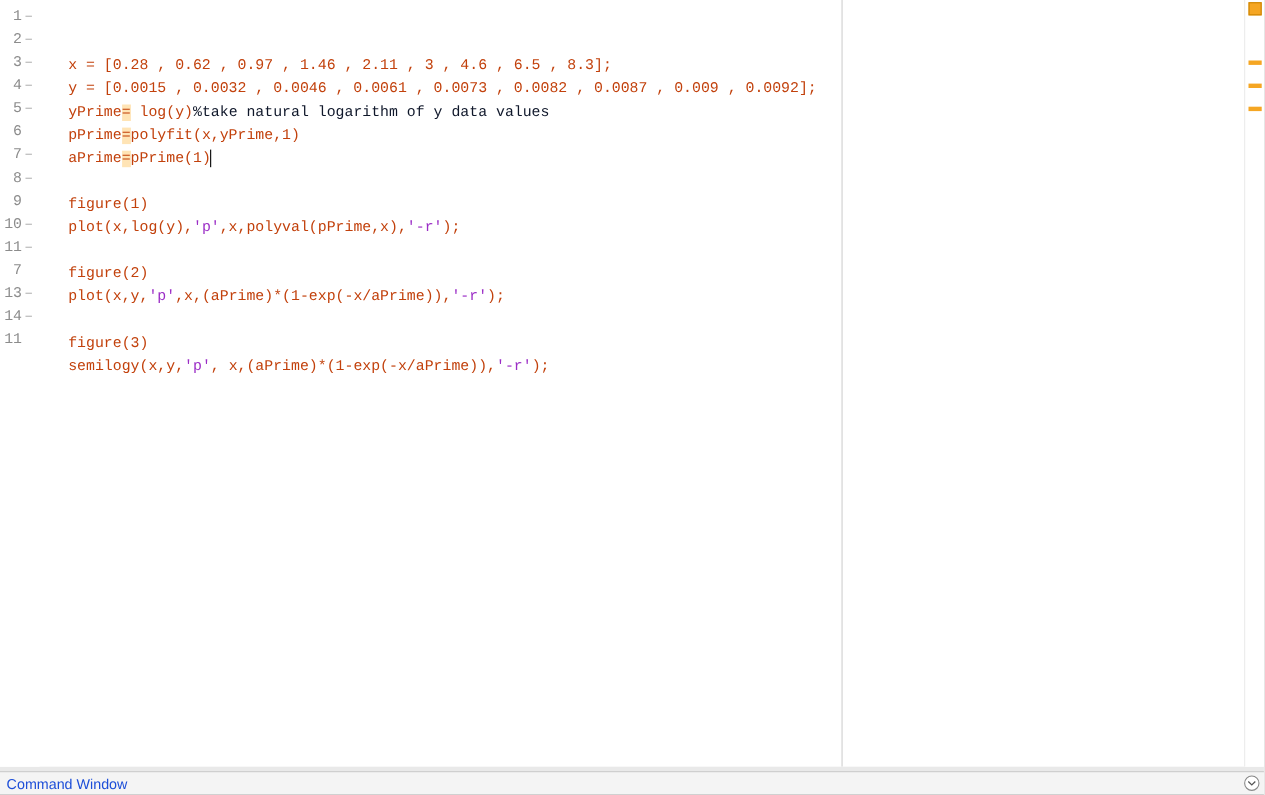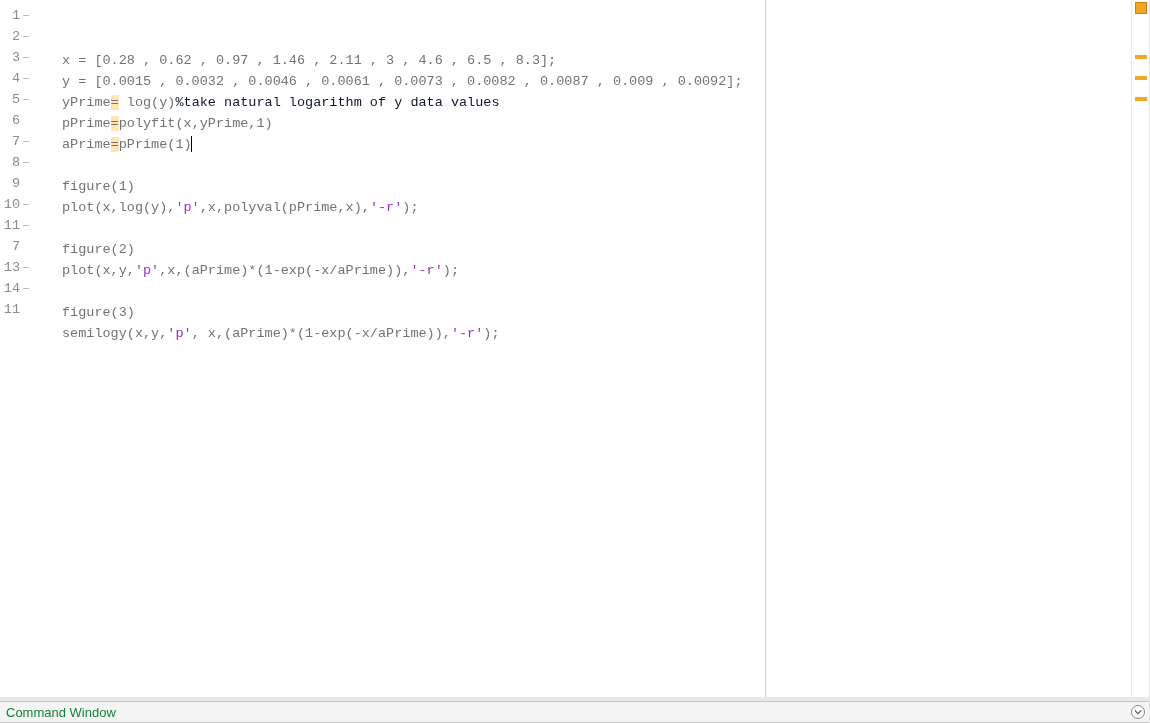--- a/index.html
+++ b/index.html
@@ -7,30 +7,30 @@
   .app{display:flex;flex-direction:column;height:723px;width:1150px;border-right:1px solid #e6e6e6}
   .editor-pane{display:flex;flex-direction:row;flex:1 1 auto;min-height:0;border-bottom:4px solid #e9e9e9;position:relative}
   .gutter{width:36px;background:#fff;text-align:right;color:#8c8c8c;padding-top:5px;user-select:none}
   .gutter-row{height:21px;line-height:21px;padding-right:4px;display:flex;justify-content:flex-end;align-items:center}
   .gutter-row .ln{min-width:18px;text-align:right}
   .gutter-row .dash{width:12px;color:#b0b0b0;text-align:center}
   .code-area{flex:1 1 auto;padding:5px 0 0 26px;position:relative;white-space:pre;overflow:hidden}
   .code-line{height:21px;line-height:21px}
   .str{color:#9b2dc6}
   .com{color:#0f172a}
-  .plain{color:#737373}
+  .plain{color:#c2410c}
   .hl-eq{background:#ffe4b5}
   .caret-wrap{position:relative;display:inline-block}
   .caret{position:absolute;right:0;top:2px;width:1px;height:16px;background:#000;animation:blink 1s steps(1) infinite}
   @keyframes blink{50%{opacity:0}}
   .right-rail{width:18px;background:#fff;position:relative;border-left:1px solid #ececec}
   .rail-mark{position:absolute;right:2px;width:12px;height:4px;background:#f5a623}
   .rail-square{position:absolute;top:2px;right:2px;width:12px;height:12px;background:#f5a623;border:1px solid #cc8400}
   .vert-divider{width:1px;background:#cfcfcf;margin-left:703px;position:absolute;top:0;bottom:0}
-  .cmd-header{display:flex;align-items:center;justify-content:space-between;height:22px;border-top:1px solid #c8c8c8;border-bottom:1px solid #c8c8c8;background:#f4f4f4;font-family:"Segoe UI",Arial,sans-serif;font-size:13px;color:#15803d;padding:0 4px 0 6px}
+  .cmd-header{display:flex;align-items:center;justify-content:space-between;height:22px;border-top:1px solid #c8c8c8;border-bottom:1px solid #c8c8c8;background:#f4f4f4;font-family:"Segoe UI",Arial,sans-serif;font-size:13px;color:#1d4ed8;padding:0 4px 0 6px}
   .cmd-header .circ{width:14px;height:14px;border:1px solid #888;border-radius:50%;display:flex;align-items:center;justify-content:center;font-size:10px;color:#555;background:#fff}
   .cmd-header .circ svg{width:8px;height:8px}
   .cmd-body{flex:0 0 206px;position:relative;background:#fff;overflow:hidden}
   .cmd-content{padding:10px 0 0 16px;white-space:pre;line-height:21px}
   .cmd-scroll-v{position:absolute;top:0;right:0;width:16px;height:100%;background:#f0f0f0}
   .cmd-scroll-v .up{position:absolute;top:0;left:0;width:16px;height:16px;display:flex;align-items:center;justify-content:center;color:#555;font-size:10px}
   .cmd-scroll-h{position:absolute;left:0;right:16px;bottom:0;height:16px;background:#f0f0f0}
   .cmd-scroll-h .thumb{position:absolute;right:0;top:2px;bottom:2px;width:34px;background:#c8c8c8;border-radius:2px}
 </style>
 </head>

